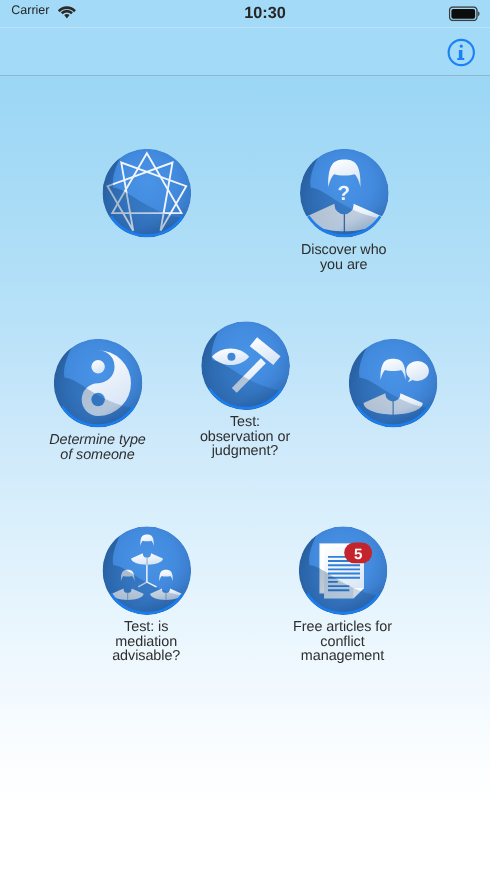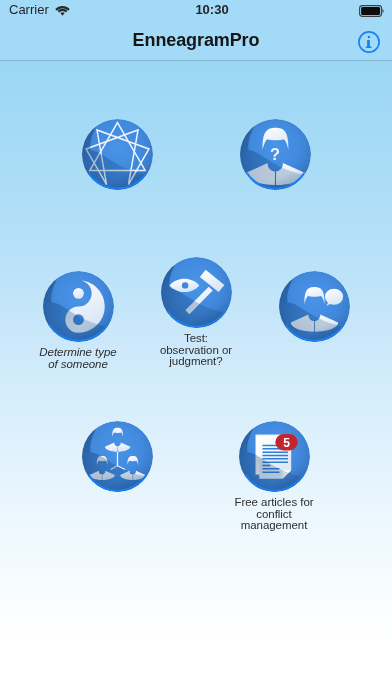--- a/index.html
+++ b/index.html
@@ -11,21 +11,21 @@
   }
   body { background: #ffffff; }
   .screen { position: relative; width: 392px; height: 696px; }
 
   
   .statusbar {
     position: absolute; left: 0; top: 0; width: 392px; height: 22px;
     background: #a3daf7; color: #262626; z-index: 5;
   }
   .sb-left { position: absolute; left: 9px; top: 2px; display: flex; align-items: center; }
-  .sb-carrier { font-size: 13px; }
+  .sb-carrier { font-size: 10px; }
   .sb-wifi { margin-left: 6px; margin-top: 2px; line-height: 0; }
   .sb-time { position: absolute; left: 0; right: 0; top: 2px; text-align: center; font-size: 13px; font-weight: 700; margin-left: 32px; }
   .sb-right { position: absolute; right: 7px; top: 5px; line-height: 0; }
 
   
   .navbar {
     position: absolute; left: 0; top: 22px; width: 392px; height: 39px;
     background: #a3daf7; z-index: 5;
   }
   .navbar::after {
@@ -104,21 +104,20 @@
     <div class="sb-right">
       <svg width="26" height="12" viewBox="0 0 26 12">
         <rect x="0.6" y="0.6" width="22" height="10.8" rx="2.8" ry="2.8" fill="none" stroke="#3d3d3d" stroke-width="1.1"></rect>
         <rect x="2.1" y="2.1" width="19" height="7.8" rx="1.5" ry="1.5" fill="#0d0d0d"></rect>
         <path d="M23.5 4.0 a2.3 2.3 0 0 1 0 4.0 Z" fill="#3d3d3d"></path>
       </svg>
     </div>
   </div>
 
   <div class="navbar">
-    <div class="nav-title">EnneagramPro</div>
     <div class="nav-info">
       <svg width="24" height="24" viewBox="0 0 24 24">
         <circle cx="12" cy="12" r="10.1" fill="none" stroke="#1a82f7" stroke-width="1.7"></circle>
         <circle cx="12" cy="6.9" r="1.25" fill="#1a82f7"></circle>
         <path d="M10.1 9.9 h2.8 v6.5 h1.5 v1.5 h-5.6 v-1.5 h1.3 z" fill="#1a82f7"></path>
       </svg>
     </div>
   </div>
 
   <div class="content">
@@ -151,20 +150,22 @@
             C 61.50 12.20 68.80 16.80 68.20 43.20
             C 67.40 40.50 65.50 32.00 61.50 28.60
             C 57.00 30.50 43.00 30.50 38.50 28.60
             C 34.50 32.00 32.60 40.50 31.80 43.20 Z" fill="url(#figGrad)"></path>
    <text x="49.3" y="58" text-anchor="middle" font-family="Liberation Sans, sans-serif" font-size="23" font-weight="700" fill="#eef4fb">?</text>
     <path d="M 27.5 -4 C 19 10 9 31 12.2 44 C 29 44 54 78 106 80 L 106 106 L -6 106 L -6 -4 Z" fill="url(#shadeTL)"></path>
     <path d="M 104 62 C 76 62 46 82 34 104 L 104 104 Z" fill="url(#shadeBR)"></path>
     <path d="M 9.5 76 A 48.4 48.4 0 0 0 90.5 76" fill="none" stroke="#1a7ef0" stroke-width="3"></path>
           </g>
         </svg>
+        <div class="label">Discover who
+you are</div>
       </div>
       <div class="tile" style="left: 78px; top: 210px; font-style: italic;">
         <svg class="circle" viewBox="0 0 100 100">
           <g clip-path="url(#orbClip)">
             <circle cx="50" cy="50" r="50" fill="url(#orbBase)"></circle>
    <path d="M 50 13 A 18.5 18.5 0 0 1 50 50 A 18.5 18.5 0 0 0 50 87 A 37 37 0 0 0 50 13 Z" fill="url(#figGrad)"></path>
    <circle cx="50" cy="31.5" r="7.6" fill="url(#figGrad)"></circle>
    <circle cx="50" cy="68.5" r="7.6" fill="#3f86d8"></circle>
     <path d="M 27.5 -4 C 19 10 9 31 12.2 44 C 29 44 54 78 106 80 L 106 106 L -6 106 L -6 -4 Z" fill="url(#shadeTL)"></path>
     <path d="M 104 62 C 76 62 46 82 34 104 L 104 104 Z" fill="url(#shadeBR)"></path>
@@ -258,20 +259,23 @@
             C 63.70 51.06 66.77 49.12 71.60 49.12
             C 76.43 49.12 79.50 51.06 79.24 62.14
             C 78.91 61.01 78.11 57.44 76.43 56.01
             C 74.54 56.81 68.66 56.81 66.77 56.01
             C 65.09 57.44 64.29 61.01 63.96 62.14 Z" fill="url(#figGrad)"></path>
     <path d="M 27.5 -4 C 19 10 9 31 12.2 44 C 29 44 54 78 106 80 L 106 106 L -6 106 L -6 -4 Z" fill="url(#shadeTL)"></path>
     <path d="M 104 62 C 76 62 46 82 34 104 L 104 104 Z" fill="url(#shadeBR)"></path>
     <path d="M 9.5 76 A 48.4 48.4 0 0 0 90.5 76" fill="none" stroke="#1a7ef0" stroke-width="3"></path>
           </g>
         </svg>
+        <div class="label">Test:  is
+mediation
+advisable?</div>
       </div>
       <div class="tile" style="left: 274px; top: 360px;">
         <svg class="circle" viewBox="0 0 100 100">
           <g clip-path="url(#orbClip)">
             <circle cx="50" cy="50" r="50" fill="url(#orbBase)"></circle>
    <path d="M 23.5 19.5 h 40 v 56 h -40 Z" fill="#ffffff"></path>
    <path d="M 23.5 19.5 h 40 v 56 h -40 Z" fill="none" stroke="#c3d5ea" stroke-width="0.8"></path>
    <path d="M 28.5 22.5 h 45 v 47 l -12 12 h -33 Z" fill="url(#paperGrad)"></path>
    <path d="M 73.5 69.5 l -12 0 l 0 12 Z" fill="#ffffff"></path>
    <g stroke="#2f7fd8" stroke-width="2.1">

